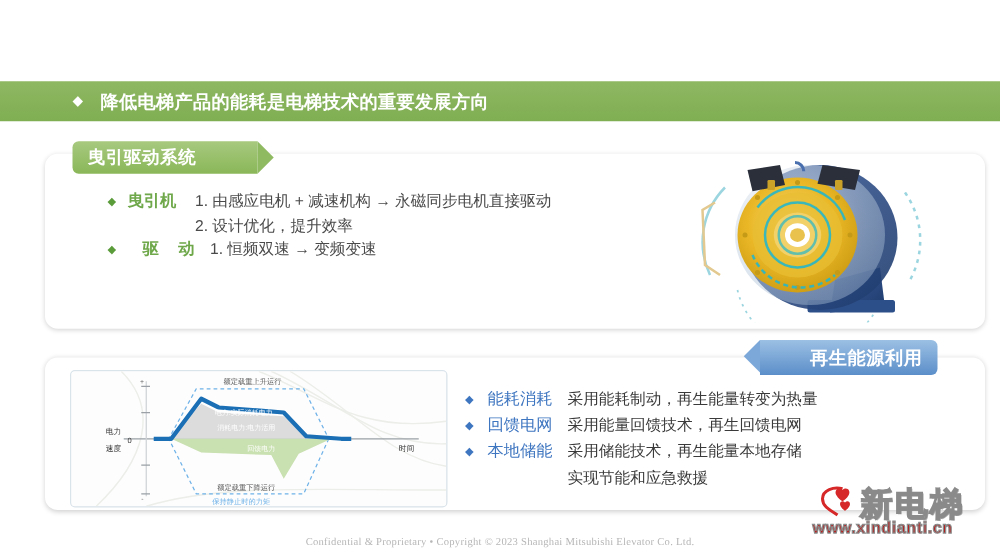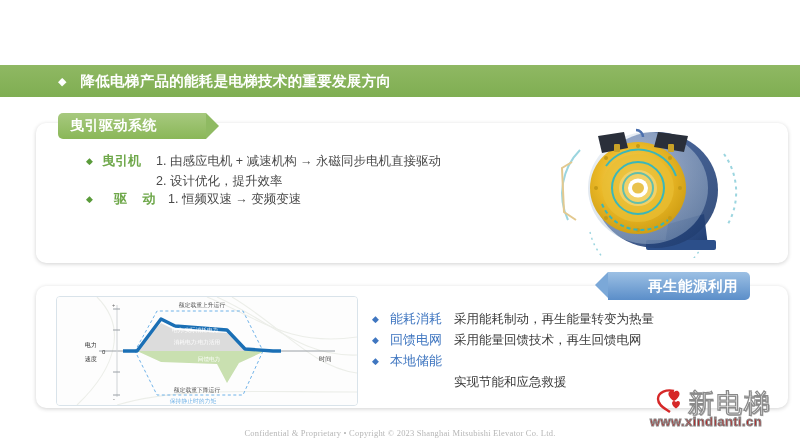--- a/index.html
+++ b/index.html
@@ -96,21 +96,21 @@
 
   
   .footer{
     position:absolute;left:0;bottom:10px;width:800px;text-align:center;
     color:#b6b6b6;font-size:8.5px;letter-spacing:.2px;
     font-family:"Liberation Serif","DejaVu Serif",serif;
   }
   
   .logo{position:absolute;right:6px;bottom:12px;width:144px;height:50px;}
   .logo .cn{
-    position:absolute;left:38px;top:0;font-size:26px;font-weight:normal;color:#ffffff;
+    position:absolute;left:38px;top:0;font-size:26px;font-weight:bold;color:#ffffff;
     letter-spacing:2px;
     -webkit-text-stroke:1.2px #8a8a8a;
     text-shadow:1px 1px 0 rgba(120,120,120,.6);
   }
   .logo .url{
     position:absolute;left:0px;top:28px;font-size:13px;font-weight:bold;color:#b91c1c;
     letter-spacing:.4px;
     -webkit-text-stroke:1px #8a8a8a;
   }
   .logo .mark{position:absolute;left:4px;top:2px;width:30px;height:26px;}
@@ -223,20 +223,21 @@
       <span class="rtext">采用能耗制动，再生能量转变为热量</span>
     </div>
     <div class="rrow">
       <span class="rdia">◆</span>
       <span class="rkey">回馈电网</span>
       <span class="rtext">采用能量回馈技术，再生回馈电网</span>
     </div>
     <div class="rrow">
       <span class="rdia">◆</span>
       <span class="rkey">本地储能</span>
+      <span class="rtext">采用储能技术，再生能量本地存储</span>
     </div>
     <div class="rsub">实现节能和应急救援</div>
   </div>
 
   <div class="chartbox">
     <svg width="300" height="108" viewBox="0 0 300 108">
       <rect x="0" y="0" width="300" height="108" fill="#fdfdfd"></rect>
 
       <g fill="none" stroke="#eceee9" stroke-width="1.1">
         <path d="M150 0 C200 20 230 50 300 40"></path>

